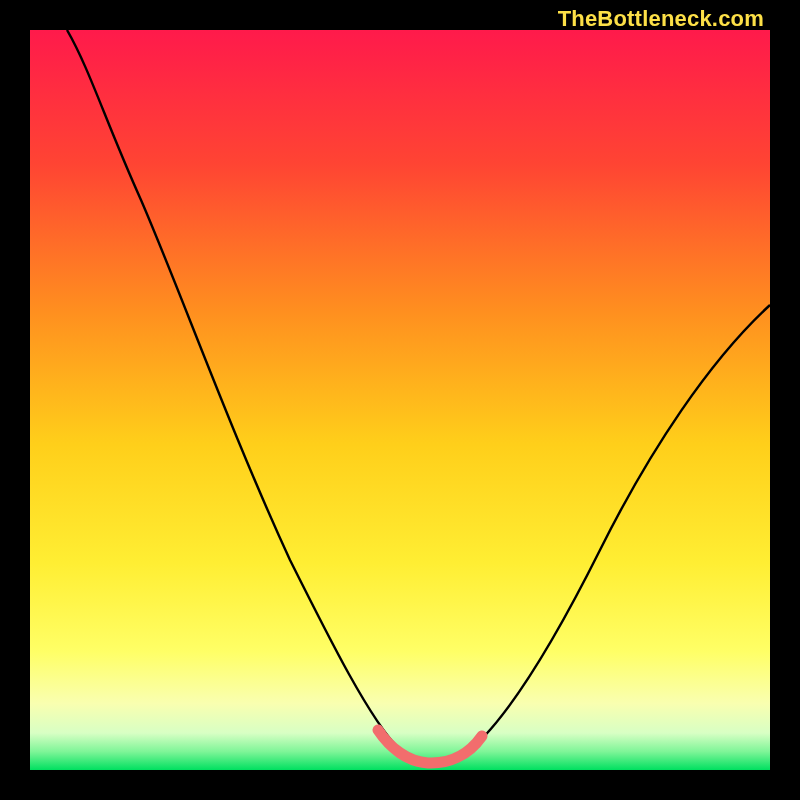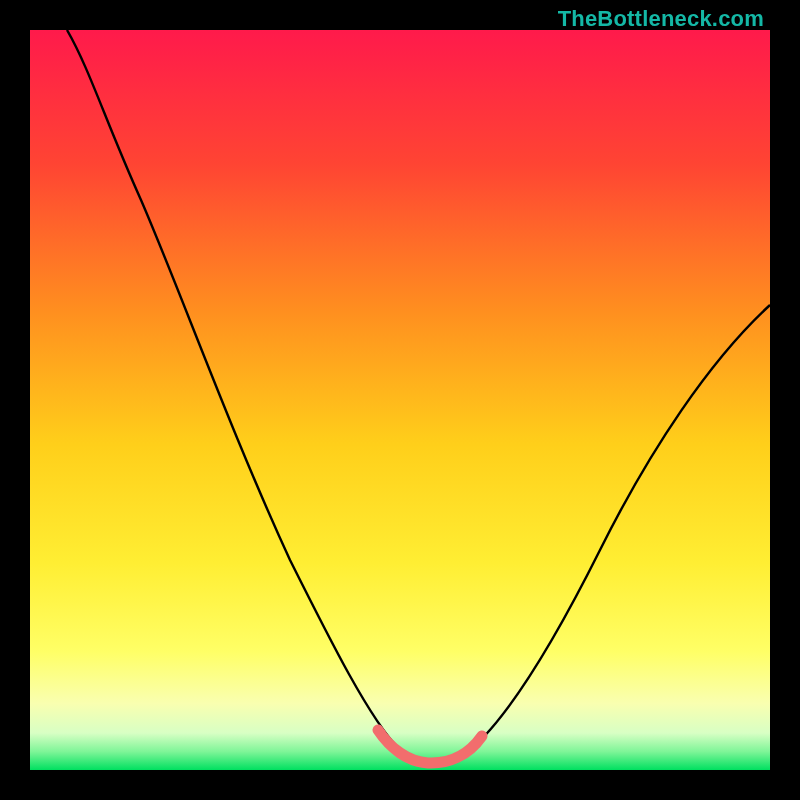--- a/index.html
+++ b/index.html
@@ -18,21 +18,21 @@
     height: 740px;
     overflow: hidden;
   }
   .watermark {
     position: absolute;
     top: 6px;
     right: 36px;
     font-family: Arial, Helvetica, sans-serif;
     font-size: 22px;
     font-weight: bold;
-    color: #14b8a6;
+    color: #fde047;
     letter-spacing: 0.2px;
   }
   .gradient {
     position: absolute;
     inset: 0;
   }
   svg.curve {
     position: absolute;
     inset: 0;
   }

